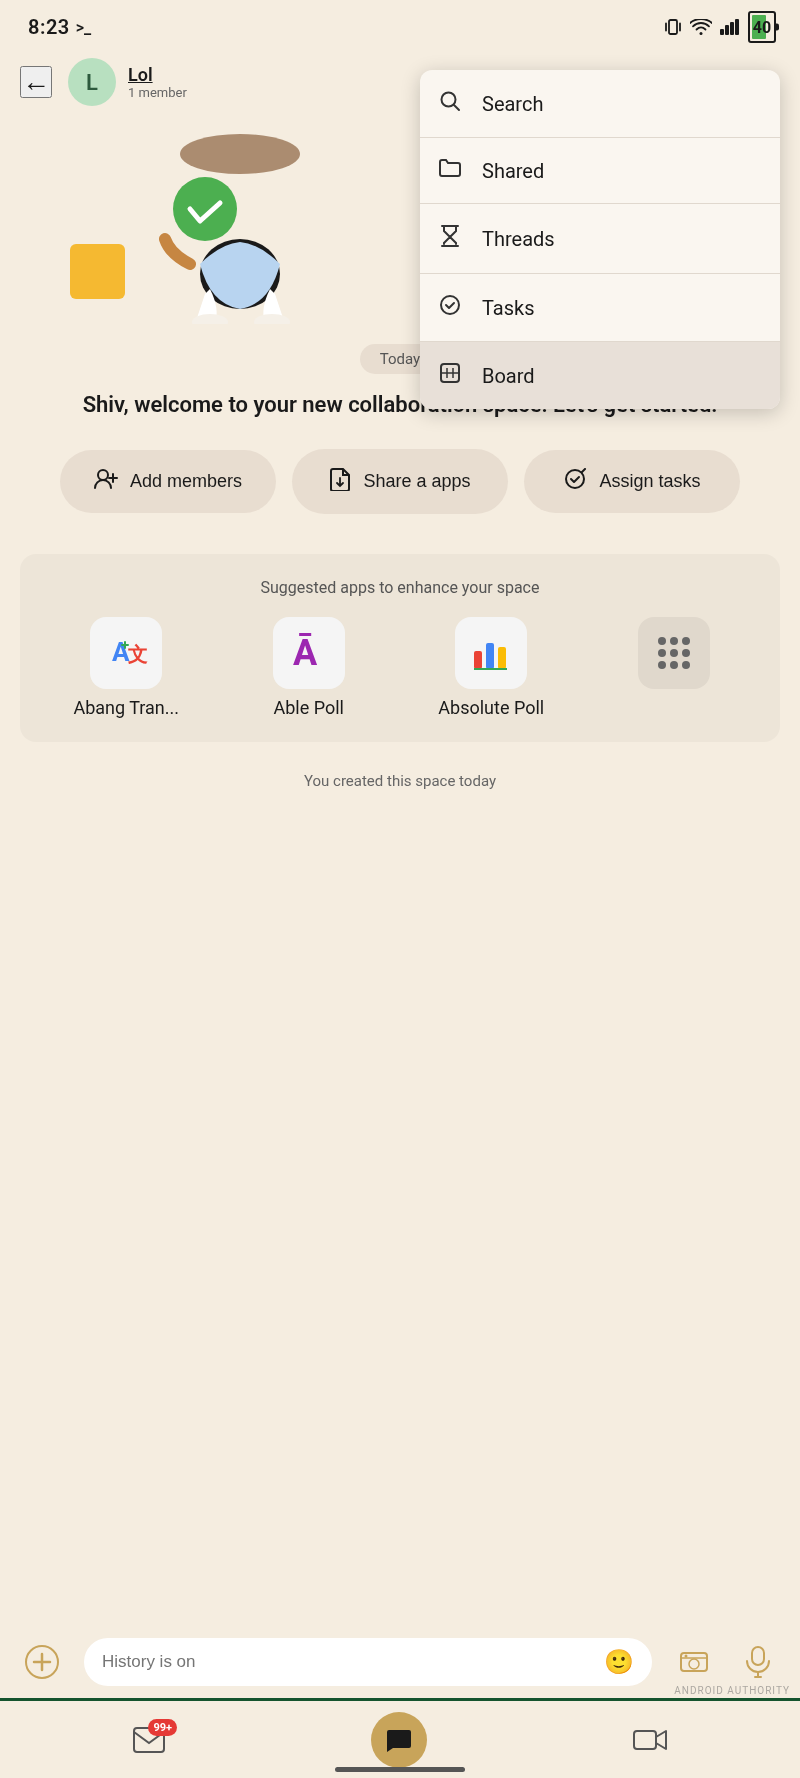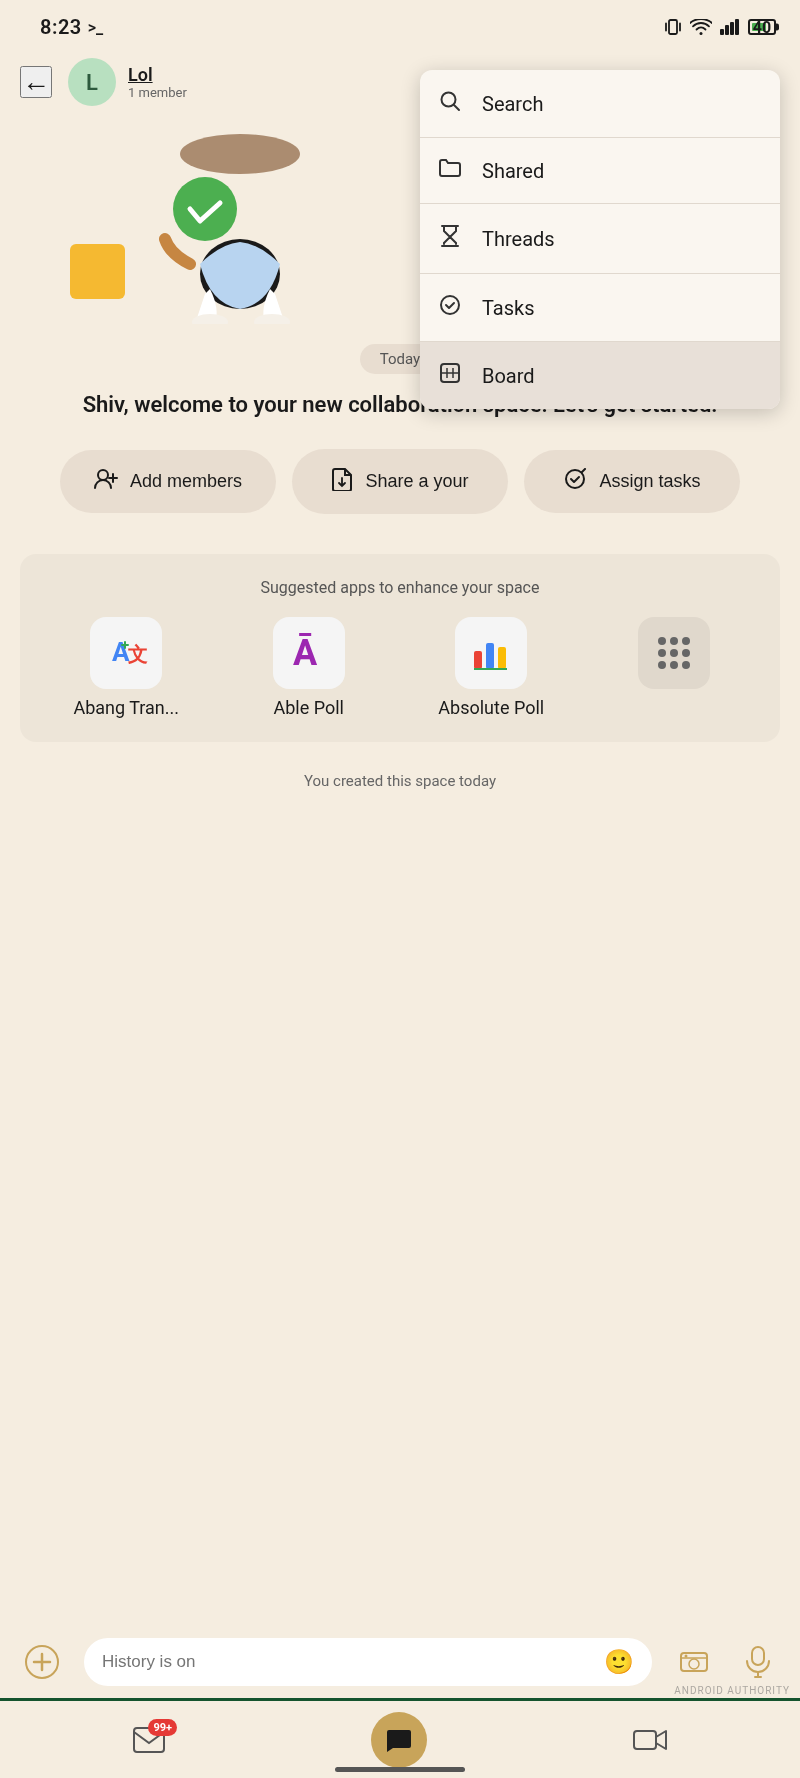--- a/index.html
+++ b/index.html
@@ -11,21 +11,21 @@
       font-family: 'Google Sans', Roboto, Arial, sans-serif;
       position: relative;
       overflow-x: hidden;
     }
 
     
     .status-bar {
       display: flex;
       justify-content: space-between;
       align-items: center;
-      padding: 10px 24px 6px 40px;
+      padding: 10px 24px 6px 28px;
       height: 50px;
       background: #f5ede0;
     }
     .status-time {
       font-size: 20px;
       font-weight: 600;
       color: #1a1a1a;
       letter-spacing: 0.5px;
     }
     .status-icons {
@@ -34,21 +34,21 @@
       gap: 8px;
     }
     .status-icons span {
       font-size: 16px;
       color: #1a1a1a;
     }
     .battery-icon {
       border: 2px solid #1a1a1a;
       border-radius: 3px;
       width: 28px;
-      height: 16px;
+      height: 32px;
       position: relative;
       display: inline-flex;
       align-items: center;
       padding: 2px;
     }
     .battery-icon::after {
       content: '';
       position: absolute;
       right: -5px;
       top: 50%;
@@ -580,21 +580,21 @@
       <span>Add members</span>
     </button>
     <button class="action-btn">
       <span class="btn-icon">
         <svg width="22" height="24" viewBox="0 0 22 24" fill="none">
           <path d="M4 2h10l6 6v14a2 2 0 0 1-2 2H4a2 2 0 0 1-2-2V4a2 2 0 0 1 2-2z" stroke="#1a1a1a" stroke-width="2" fill="none"></path>
           <path d="M14 2v6h6" stroke="#1a1a1a" stroke-width="2"></path>
           <path d="M11 11v8M8 16l3 3 3-3" stroke="#1a1a1a" stroke-width="1.8" stroke-linecap="round"></path>
         </svg>
       </span>
-      <span>Share a your</span>
+      <span>Share a apps</span>
     </button>
     <button class="action-btn">
       <span class="btn-icon">
         <svg width="24" height="22" viewBox="0 0 24 22" fill="none">
           <circle cx="12" cy="11" r="9" stroke="#1a1a1a" stroke-width="2"></circle>
           <path d="M8 11l3 3 5-5" stroke="#1a1a1a" stroke-width="2" stroke-linecap="round" stroke-linejoin="round"></path>
           <path d="M19 4l3-3" stroke="#1a1a1a" stroke-width="2" stroke-linecap="round"></path>
         </svg>
       </span>
       <span>Assign tasks</span>

